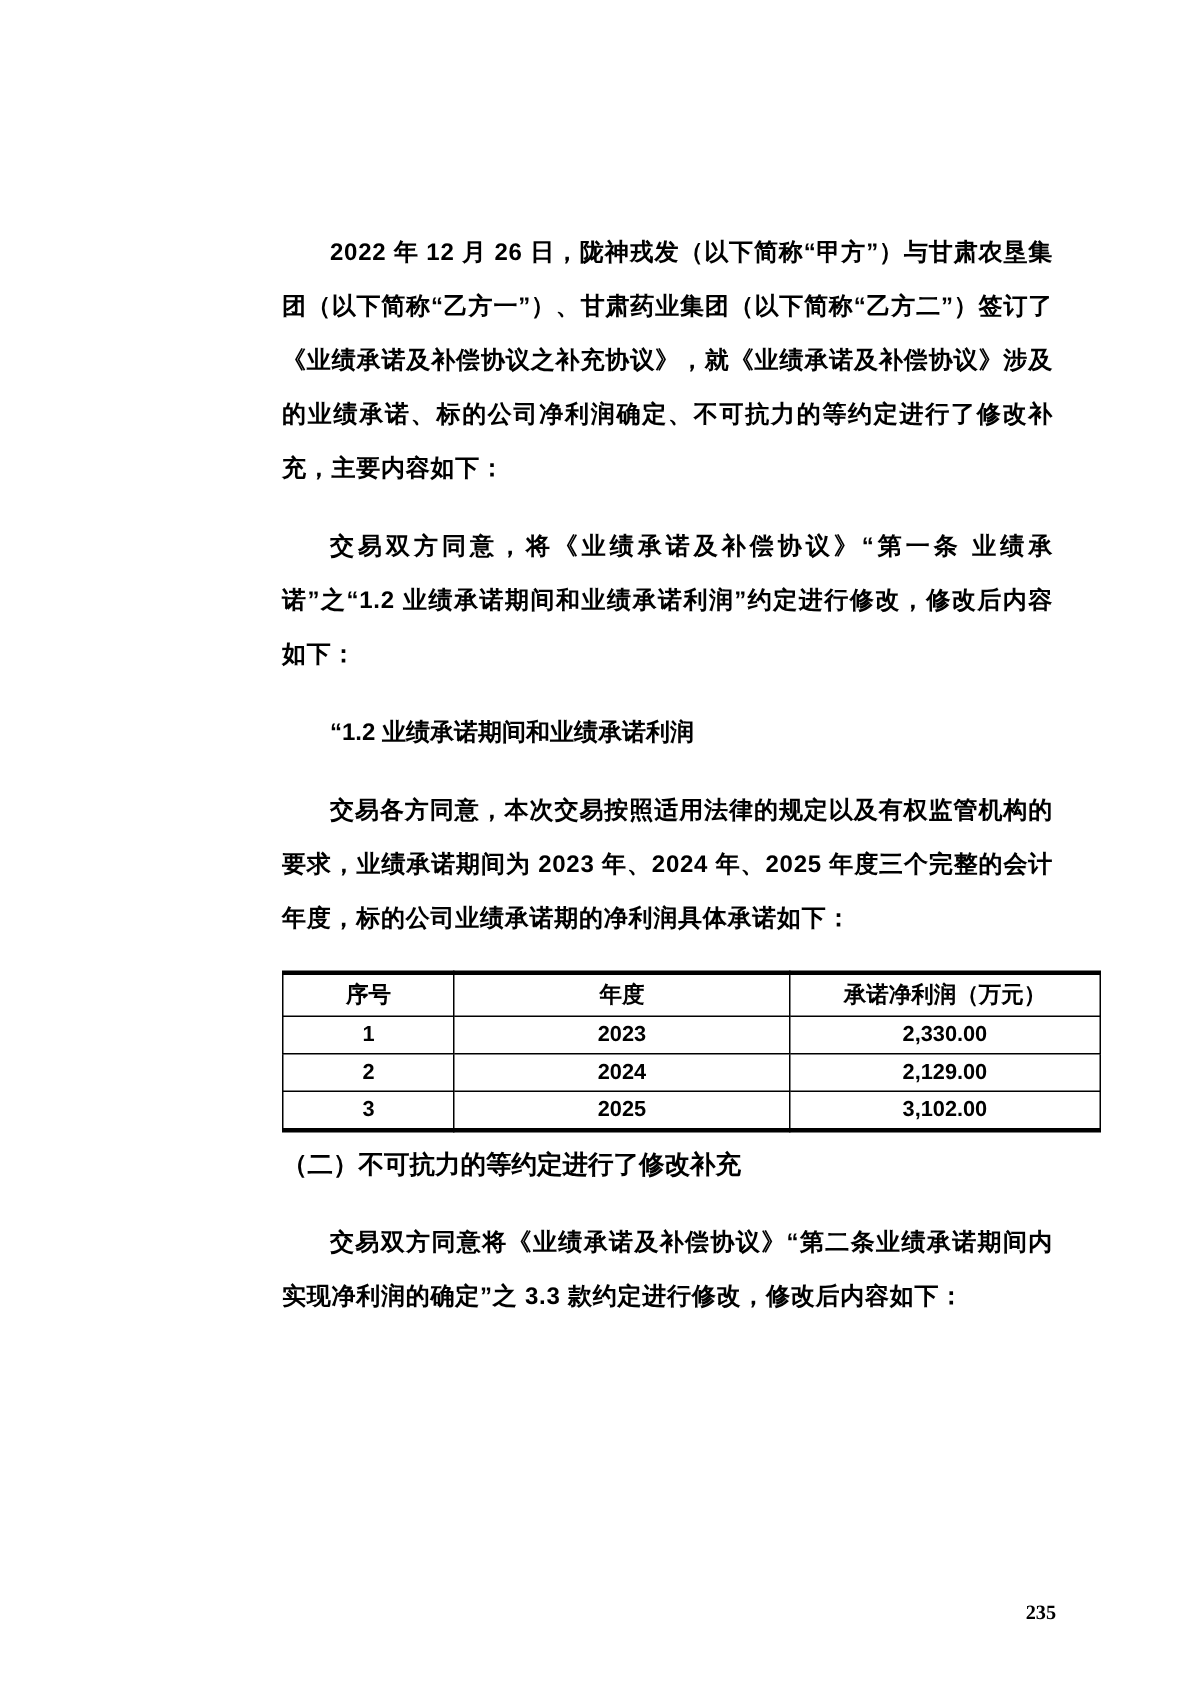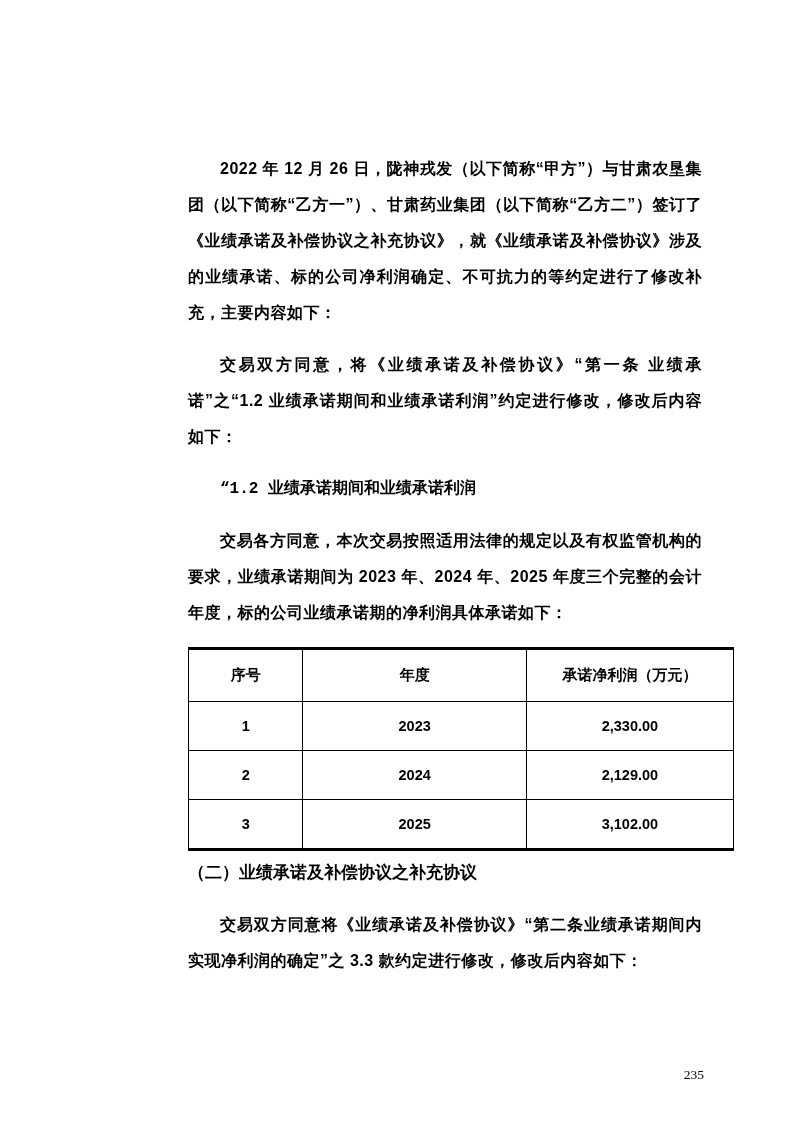--- a/index.html
+++ b/index.html
@@ -32,54 +32,53 @@
     line-height: 36px;
     margin-top: 2px;
     text-indent: 0;
   }
   .sub-heading {
     font-size: 16px;
     font-weight: 800;
     line-height: 36px;
     text-indent: 2em;
     margin-top: 4px;
-    font-family: Liberation Mono, monospace;
   }
   .after-heading { margin-top: 4px; }
   table.commit-table {
     width: 100%;
     border-collapse: collapse;
     margin-top: 4px;
     margin-bottom: 2px;
     border-top: 3px solid #000;
     border-bottom: 3px solid #000;
   }
   table.commit-table th,
   table.commit-table td {
     border: 1px solid #000;
     text-align: center;
     vertical-align: middle;
     font-weight: 700;
-    padding: 16px;
+    padding: 4px;
   }
   table.commit-table th {
     height: 26px;
     font-size: 15px;
   }
   table.commit-table td {
     height: 24px;
     font-size: 14.5px;
   }
   .page-number {
     position: absolute;
     top: 1002px;
     right: 121px;
     font-family: "Liberation Serif", "DejaVu Serif", serif;
     font-size: 13.5px;
-    font-weight: 400;
+    font-weight: 700;
     line-height: 18px;
   }
 </style>
 </head>
 <body>
 
 <div class="page">
 
   <p class="para">2022 年 12 月 26 日，陇神戎发（以下简称“甲方”）与甘肃农垦集团（以下简称“乙方一”）、甘肃药业集团（以下简称“乙方二”）签订了《业绩承诺及补偿协议之补充协议》，就《业绩承诺及补偿协议》涉及的业绩承诺、标的公司净利润确定、不可抗力的等约定进行了修改补充，主要内容如下：</p>
 
@@ -116,20 +115,20 @@
       </tr>
       <tr>
         <td>3</td>
         <td>2025</td>
         <td>3,102.00</td>
       </tr>
     </tbody>
   </table>
 
 
-  <h2 class="section-heading" style="margin-top:4px">（二）业绩承诺及补偿协议之补充协议</h2>
+  <h2 class="section-heading" style="margin-top:4px">（二）不可抗力的等约定进行了修改补充</h2>
 
   <p class="para after-heading">交易双方同意将《业绩承诺及补偿协议》“第二条业绩承诺期间内实现净利润的确定”之 3.3 款约定进行修改，修改后内容如下：</p>
 
 
   <div class="page-number">235</div>
 
 </div>
 
 </body></html>

